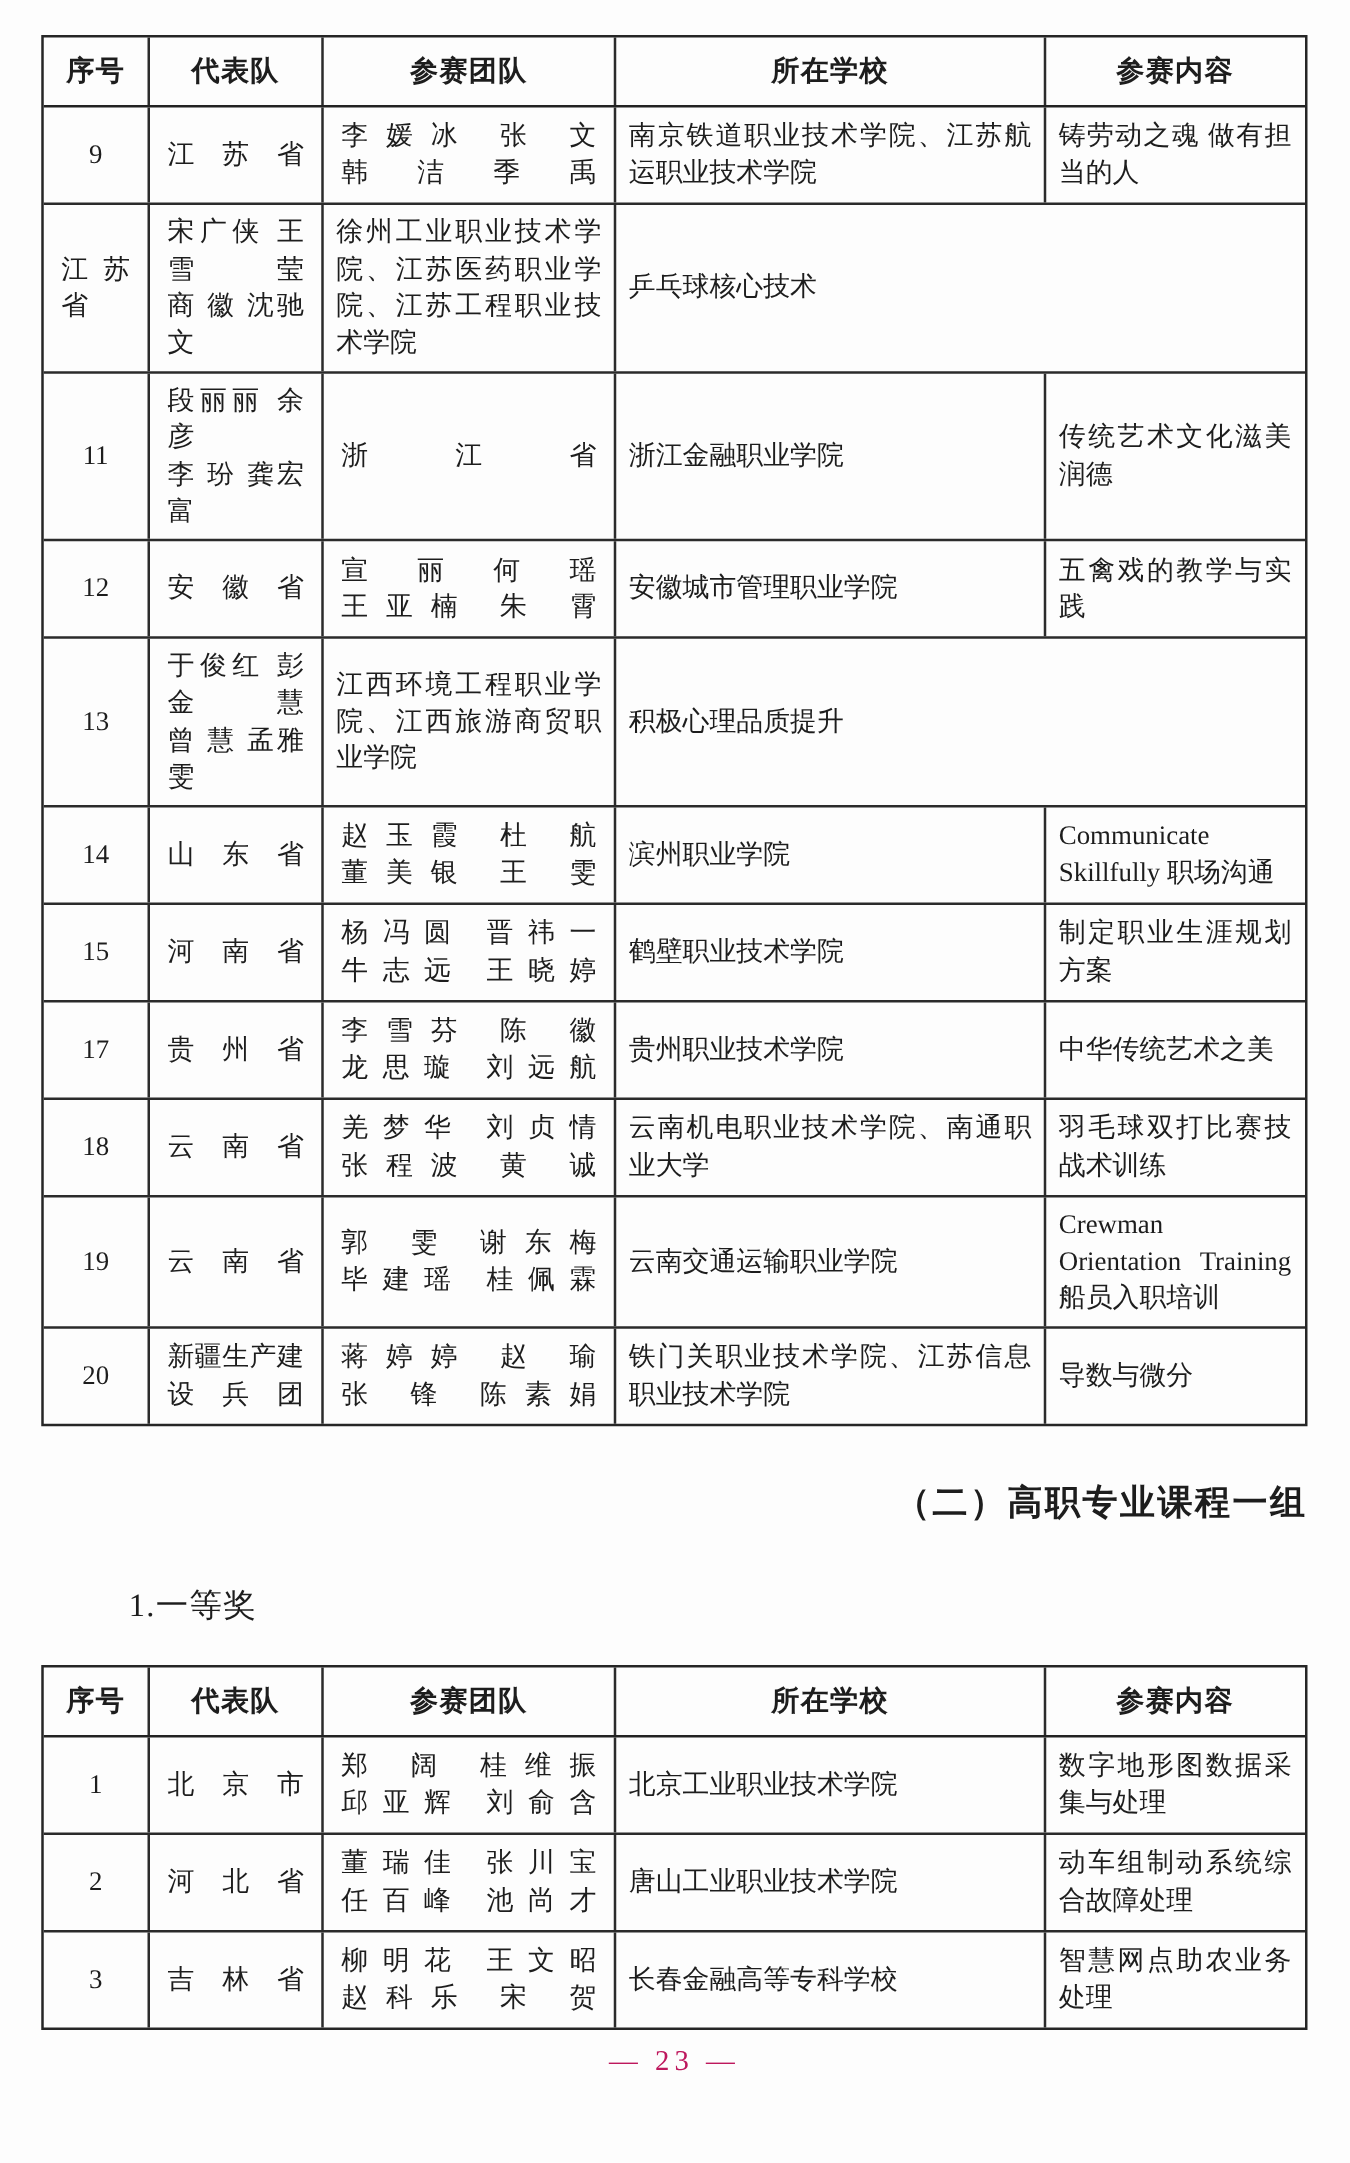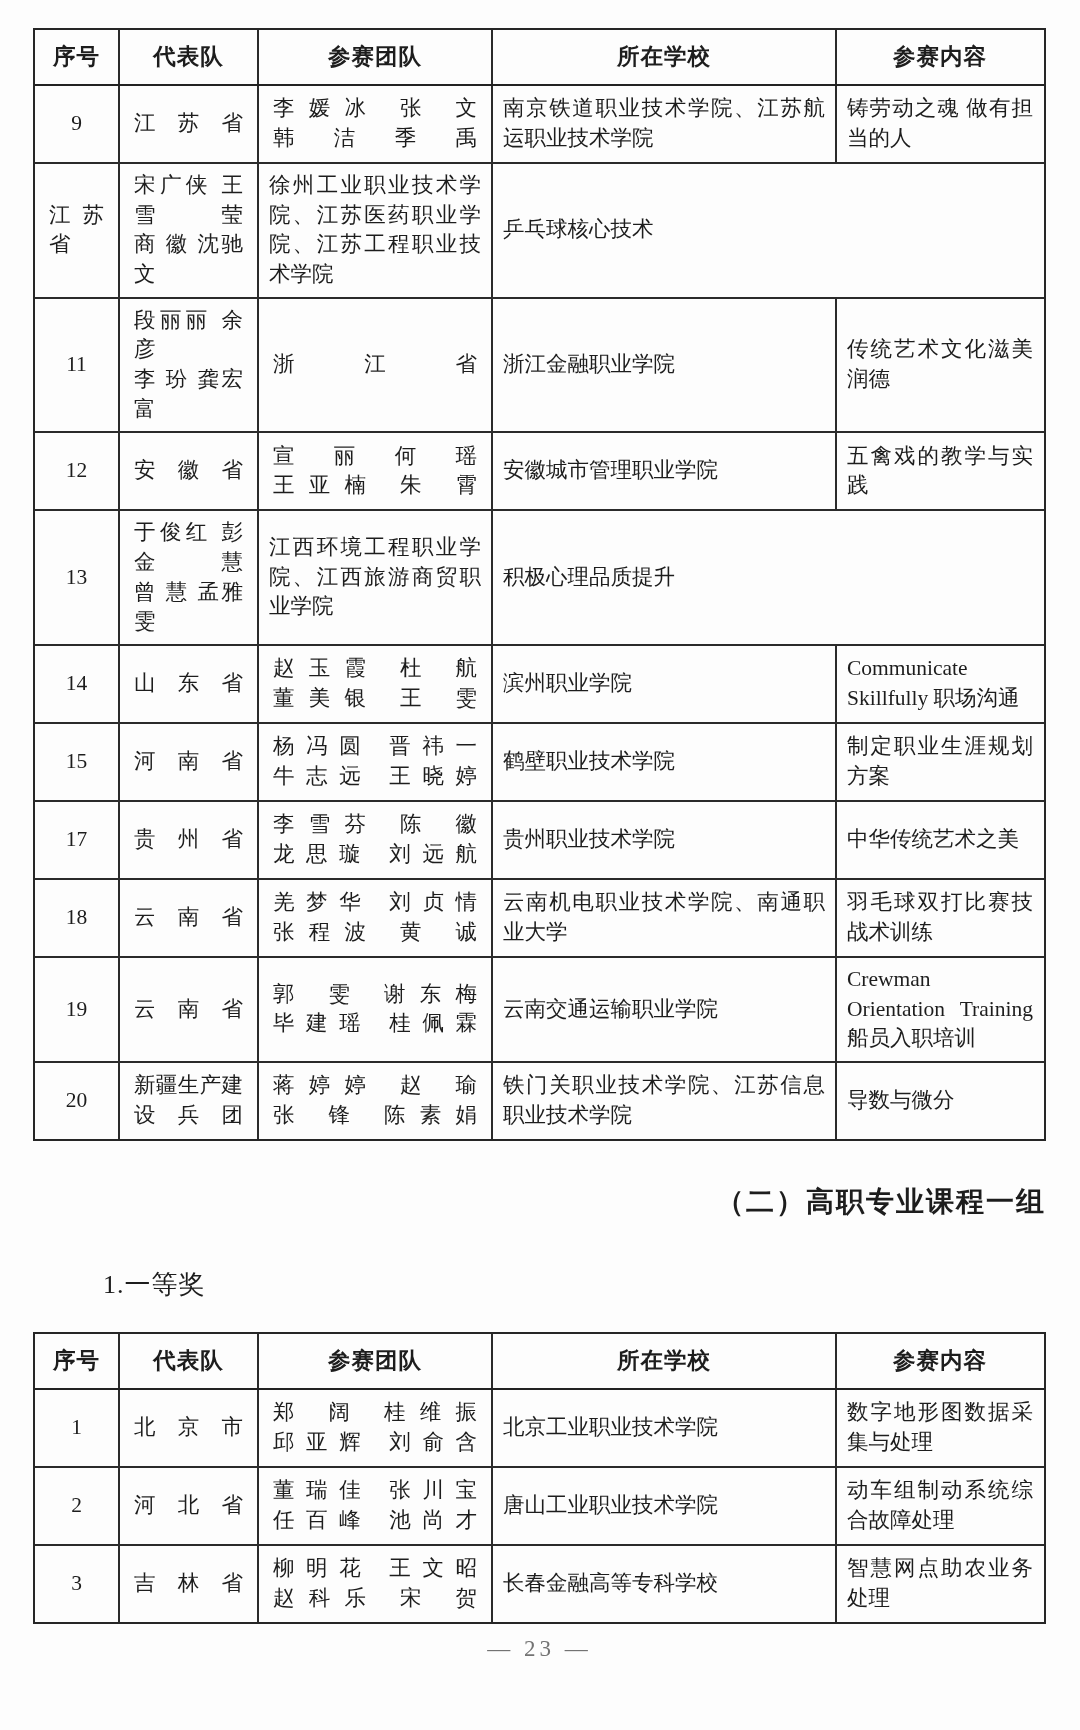--- a/index.html
+++ b/index.html
@@ -77,21 +77,21 @@
     font-size: 26px;
     letter-spacing: 1px;
     margin-bottom: 30px;
   }
   .footer {
     margin-top: auto;
     margin-bottom: 52px;
     text-align: center;
     font-size: 23px;
     letter-spacing: 4px;
-    color: #737373;
+    color: #be185d;
   }
 </style>
 </head>
 <body>
 
 <div class="page">
 
   <div class="award-table">
     <div class="tr head">
       <div class="td">

